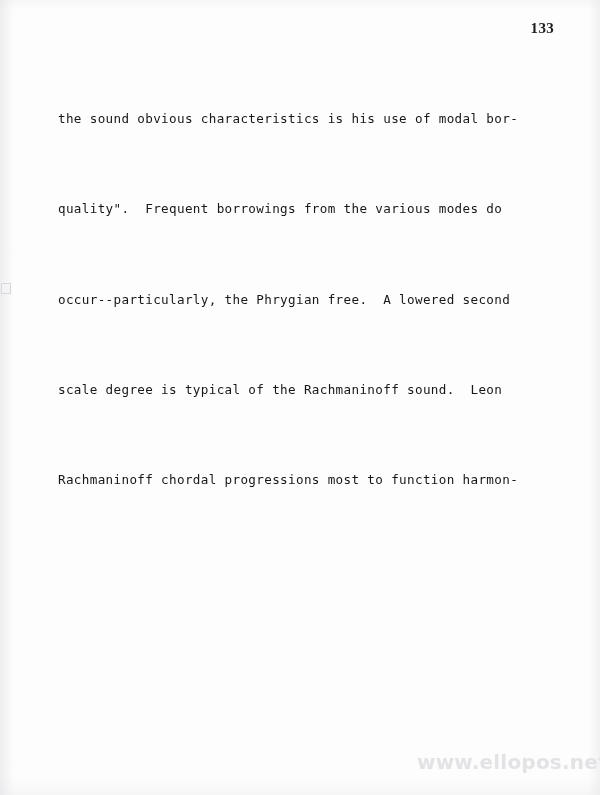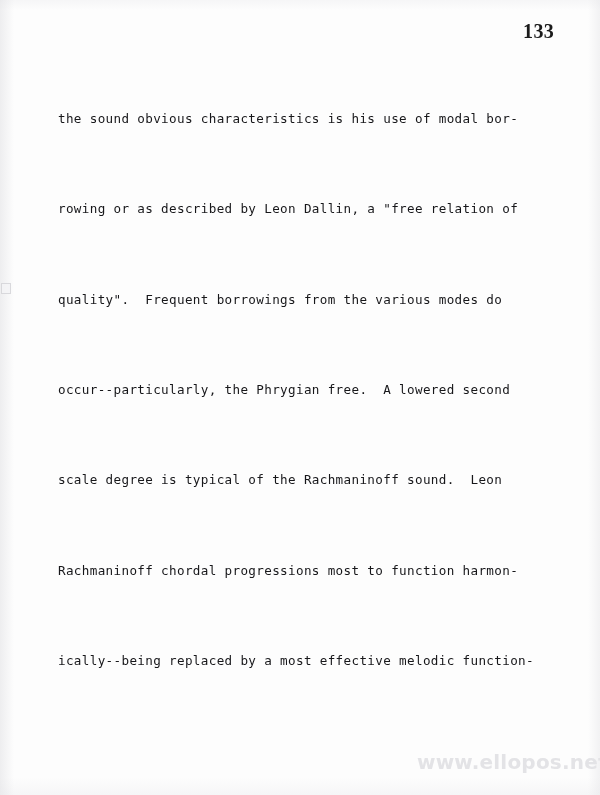--- a/index.html
+++ b/index.html
@@ -27,21 +27,21 @@
       linear-gradient(to top, rgba(235,235,238,0.40) 0px, rgba(255,255,255,0) 18px);
     pointer-events: none;
   }
   .folio {
     position: absolute;
     left: 0;
     top: 20px;
     width: 554px;
     text-align: right;
     font-family: "Liberation Serif", "DejaVu Serif", serif;
-    font-size: 20px;
+    font-size: 15px;
     font-weight: 700;
     color: #1b1b1b;
     letter-spacing: 0.3px;
   }
   .body-text {
     position: absolute;
     left: 58px;
     top: 44px;
     width: 492px;
     font-family: "DejaVu Sans Mono", "Liberation Mono", monospace;
@@ -84,26 +84,24 @@
 <div class="page">
 
   <div class="page-tone"></div>
 
   <div class="scan-artifact"></div>
 
   <div class="folio">133</div>
 
   <div class="body-text">
     <span class="line">the sound obvious characteristics is his use of modal bor-</span>
-    <span class="line">rowing or as described by Leon Dallin, a "free relation of</span>
     <span class="line">quality".  Frequent borrowings from the various modes do</span>
     <span class="line">occur--particularly, the Phrygian free.  A lowered second</span>
     <span class="line">scale degree is typical of the Rachmaninoff sound.  Leon</span>
     <span class="line">Rachmaninoff chordal progressions most to function harmon-</span>
-    <span class="line">ically--being replaced by a most effective melodic function-</span>
     
     
     
     
     
     
     
     
     
     

